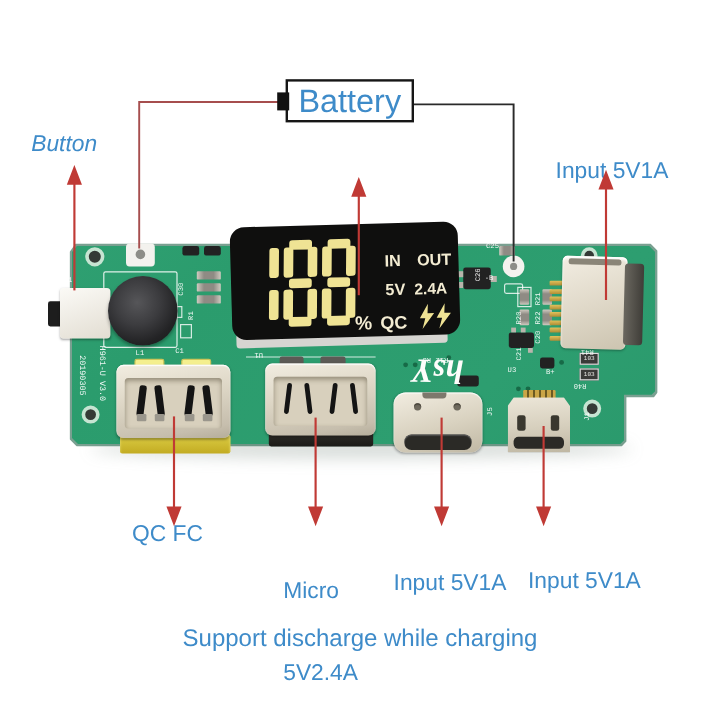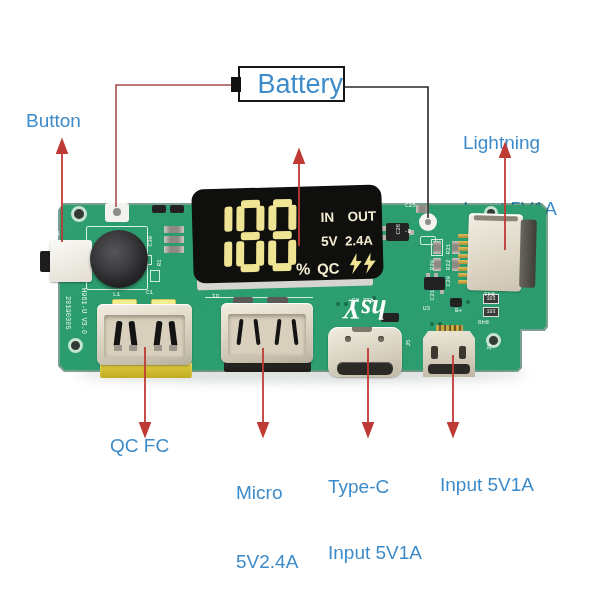--- a/index.html
+++ b/index.html
@@ -6,21 +6,21 @@
   body { background:#ffffff; font-family:"Liberation Sans", sans-serif; }
   .canvas { position:relative; width:600px; height:600px; background:#fff; overflow:hidden; }
 
   
   .lbl { position:absolute; color:#3e8bc9; font-size:19px; line-height:22px; white-space:pre; }
   .footer-note { position:absolute; left:0; top:521px; width:600px; text-align:center;
                  color:#3e8bc9; font-size:20px; }
 
   .battery-box { position:absolute; left:238px; top:66px; width:107px; height:36px;
                  background:#fff; border:2px solid #161616; z-index:9;
-                 display:flex; align-items:center; justify-content:flex-end; }
+                 display:flex; align-items:center; justify-content:center; }
   .battery-box span { color:#3e8bc9; font-size:27px; line-height:27px; }
   .battery-terminal { position:absolute; left:231px; top:77px; width:10px; height:15px;
                       background:#111; z-index:10; }
   .voltage { position:absolute; left:225px; top:40px; width:130px; text-align:center;
              color:#3e8bc9; font-size:19px; z-index:9; }
 
   
   .overlay { position:absolute; left:0; top:0; width:600px; height:600px; z-index:8; pointer-events:none; }
 
   
@@ -359,30 +359,29 @@
       <path d="M453 355 V424" fill="none"></path>
         <polygon points="453,436 448,423 458,423"></polygon>
     </g>
   </svg>
 
   <div class="battery-terminal"></div>
   <div class="battery-box">
     <span>Battery</span>
   </div>
 
-  <div class="lbl" style="left:26px; top:110px;">Button</div>
+  <div class="lbl" style="left:26px; top:110px;font-style:italic;">Button</div>
   <div class="lbl" style="left:463px; top:88px;">
-    <div>Lightning</div>
     <div>Input 5V1A</div>
   </div>
   <div class="lbl" style="left:110px; top:435px;">QC FC</div>
   <div class="lbl" style="left:236px; top:435px; line-height:23px;">
     <div>Micro</div>
     <div>5V2.4A</div>
   </div>
   <div class="lbl" style="left:328px; top:432px;">
-    <div>Type-C</div>
     <div>Input 5V1A</div>
   </div>
   <div class="lbl" style="left:440px; top:430px;">
     <div>Input 5V1A</div>
   </div>
+  <div class="footer-note">Support discharge while charging</div>
 </div>
 
 </body></html>

